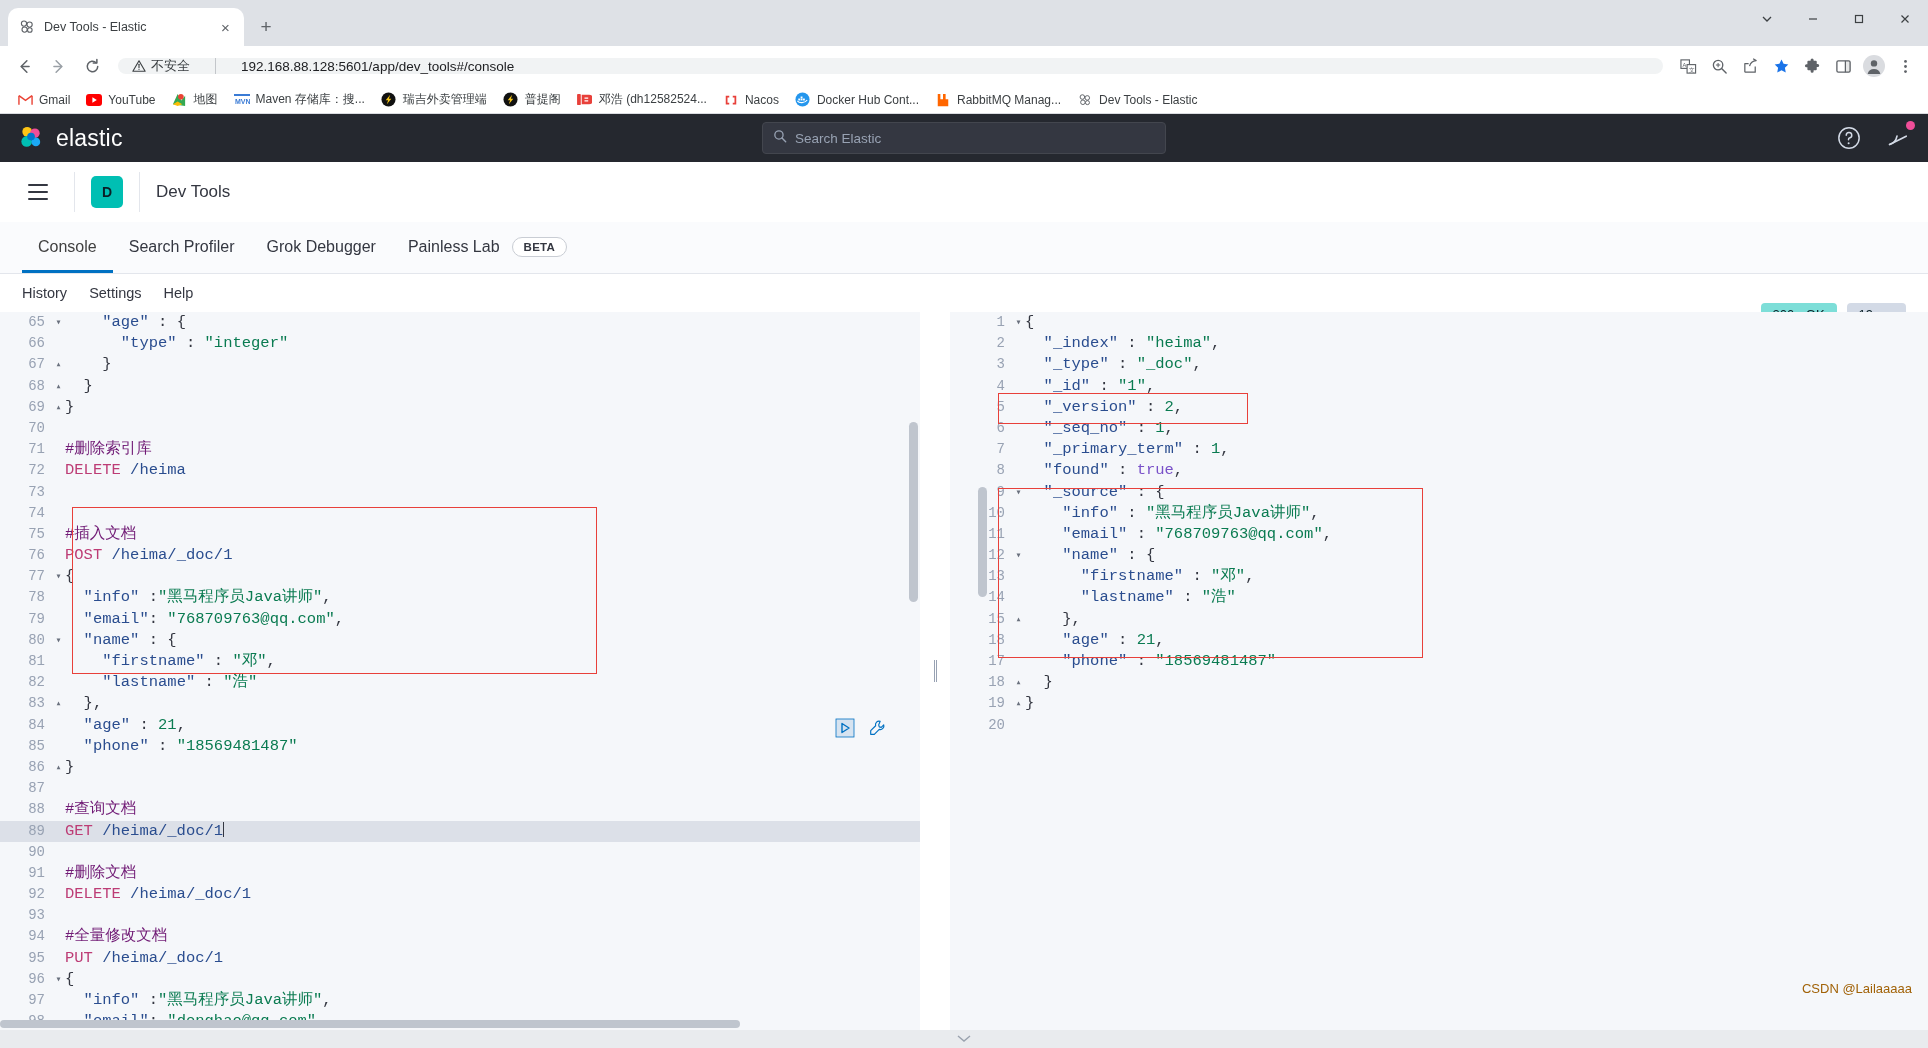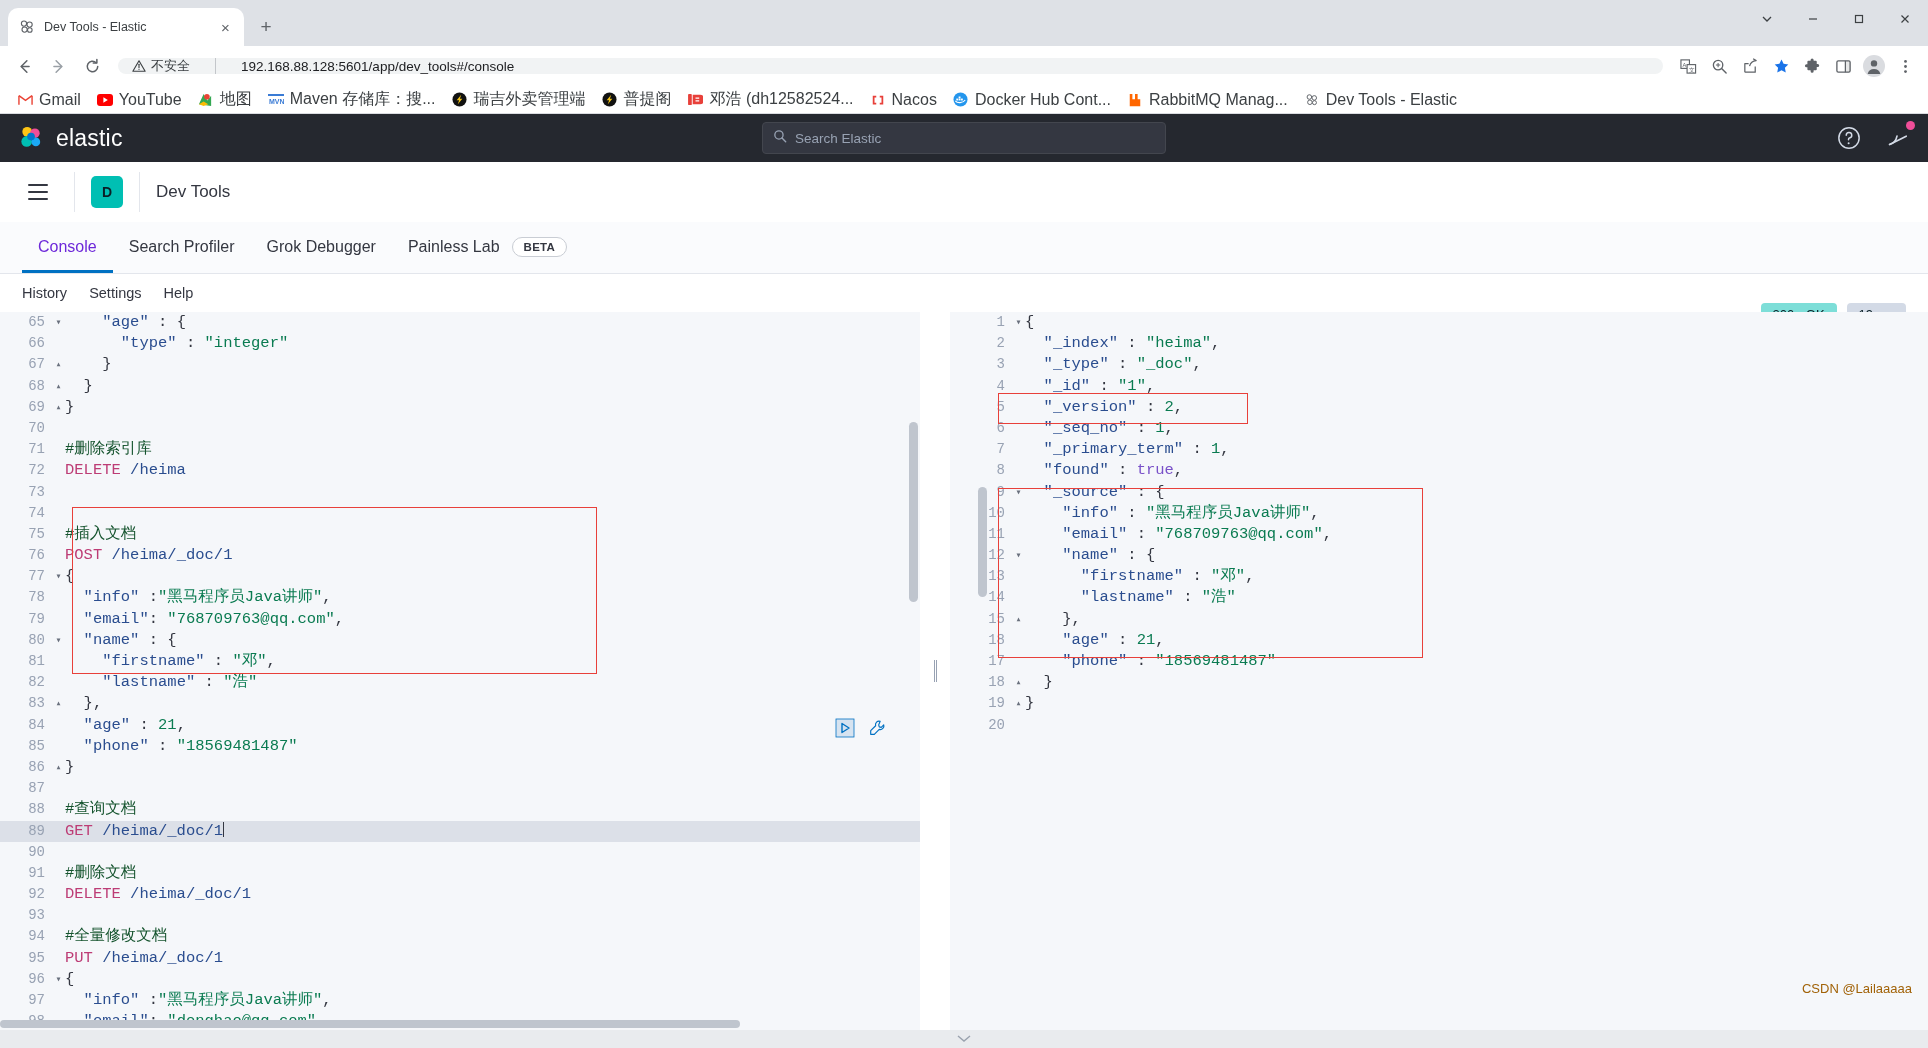--- a/index.html
+++ b/index.html
@@ -36,21 +36,21 @@
   .omni-warn { display:flex; align-items:center; gap:5px; flex:0 0 auto; }
   .omni-warn-txt { font-size:13px; color:#3c4043; white-space:nowrap; }
   .omni-sep { width:1px; height:16px; background:#c3c6ca; margin:0 3px; }
   .omni-url { font-size:13.5px; color:#202124; white-space:nowrap; overflow:hidden; }
   .nav-right { display:flex; align-items:center; gap:1px; flex:0 0 auto; }
   .nav-right .nav-ico { width:30px; height:30px; flex:0 0 30px; }
 
   .bookmarks { height:28px; background:#fff; display:flex; align-items:center; padding:0 10px; gap:2px; border-bottom:1px solid #dadce0; overflow:hidden; }
   .bm { display:flex; align-items:center; gap:6px; padding:3px 7px; border-radius:4px; white-space:nowrap; flex:0 0 auto; }
   .bm-ico { width:16px; height:16px; flex:0 0 16px; display:flex; align-items:center; justify-content:center; font-size:11px; }
-  .bm-label { font-size:16px; color:#3c4043; }
+  .bm-label { font-size:12px; color:#3c4043; }
 
   
   .app { flex:1; background:#fff; display:flex; flex-direction:column; min-height:0; position:relative; }
 
   .ek-header { height:48px; background:#25282f; display:flex; align-items:center; padding:0 18px; position:relative; flex:0 0 48px; }
   .ek-logo { display:flex; align-items:center; gap:11px; }
   .ek-logo-mark { width:27px; height:27px; position:relative; }
   .ek-logo-txt { color:#fff; font-size:23px; letter-spacing:.2px; }
   .ek-search {
     position:absolute; left:50%; transform:translateX(-50%);
@@ -64,21 +64,21 @@
 
   .ek-bread { height:60px; background:#fff; display:flex; align-items:center; padding:0 18px; gap:0; flex:0 0 60px; }
   .ek-ham { width:40px; height:40px; display:flex; flex-direction:column; align-items:center; justify-content:center; gap:5px; }
   .ek-ham i { display:block; width:20px; height:2px; background:#343741; border-radius:1px; }
   .ek-vsep { width:1px; height:40px; background:#e3e6ec; margin:0 16px; }
   .ek-appicon { width:32px; height:32px; border-radius:5px; background:#00BFB3; color:#0b2027; display:flex; align-items:center; justify-content:center; font-size:14px; font-weight:bold; }
   .ek-bread-title { font-size:17px; color:#343741; }
 
   .ek-tabs { height:52px; background:#fafbfd; border-bottom:1px solid #e3e6ec; display:flex; align-items:flex-end; padding:0 22px; gap:0; flex:0 0 52px; }
   .ek-tab { height:52px; display:flex; align-items:center; padding:0 16px; font-size:16px; color:#343741; position:relative; gap:12px; }
-  .ek-tab.active { color:#6d28d9; }
+  .ek-tab.active { color:#404040; }
   .ek-tab.active:after { content:""; position:absolute; left:0; right:0; bottom:0; height:3px; background:#0071c2; }
   .ek-beta { border:1px solid #c9cdd4; border-radius:13px; padding:3px 11px; font-size:11.5px; font-weight:bold; color:#343741; letter-spacing:.3px; background:#fff; }
 
   .ek-toolbar { height:38px; background:#fff; display:flex; align-items:center; padding:0 22px; gap:22px; flex:0 0 38px; position:relative; }
   .ek-toolitem { font-size:14.5px; color:#343741; }
   .ek-status { margin-left:auto; display:flex; align-items:center; gap:10px; }
   .ek-badge { border-radius:4px; padding:4px 12px; font-size:13px; color:#0b2027;margin-top:42px; }
   .ek-badge.ok { background:#7dded8; }
   .ek-badge.ms { background:#d3dae6; }
 
@@ -97,21 +97,21 @@
   .pane-right .gutter { width:62px; flex:0 0 62px; }
   .fold { width:13px; flex:0 0 13px; color:#69707d; font-size:10px; text-align:center; line-height:21.2px; }
   .code { flex:1; min-width:0; overflow:hidden; }
 
   
   .t-key     { color:#2a4d8f; }
   .t-str     { color:#0a7b51; }
   .t-num     { color:#0a7b51; }
   .t-bool    { color:#7951c9; }
   .t-punc    { color:#343741; }
-  .t-comment { color:#14532d; }
+  .t-comment { color:#701a75; }
   .t-method  { color:#bd3c75; }
   .t-url     { color:#2a4d8f; }
   .t-plain   { color:#343741; }
   .caret { display:inline-block; width:1px; height:15px; background:#343741; vertical-align:-2px; }
 
   
   .annot { position:absolute; border:1.6px solid #e8403a; pointer-events:none; }
 
   
   .actions { position:absolute; display:flex; align-items:center; gap:6px; }

